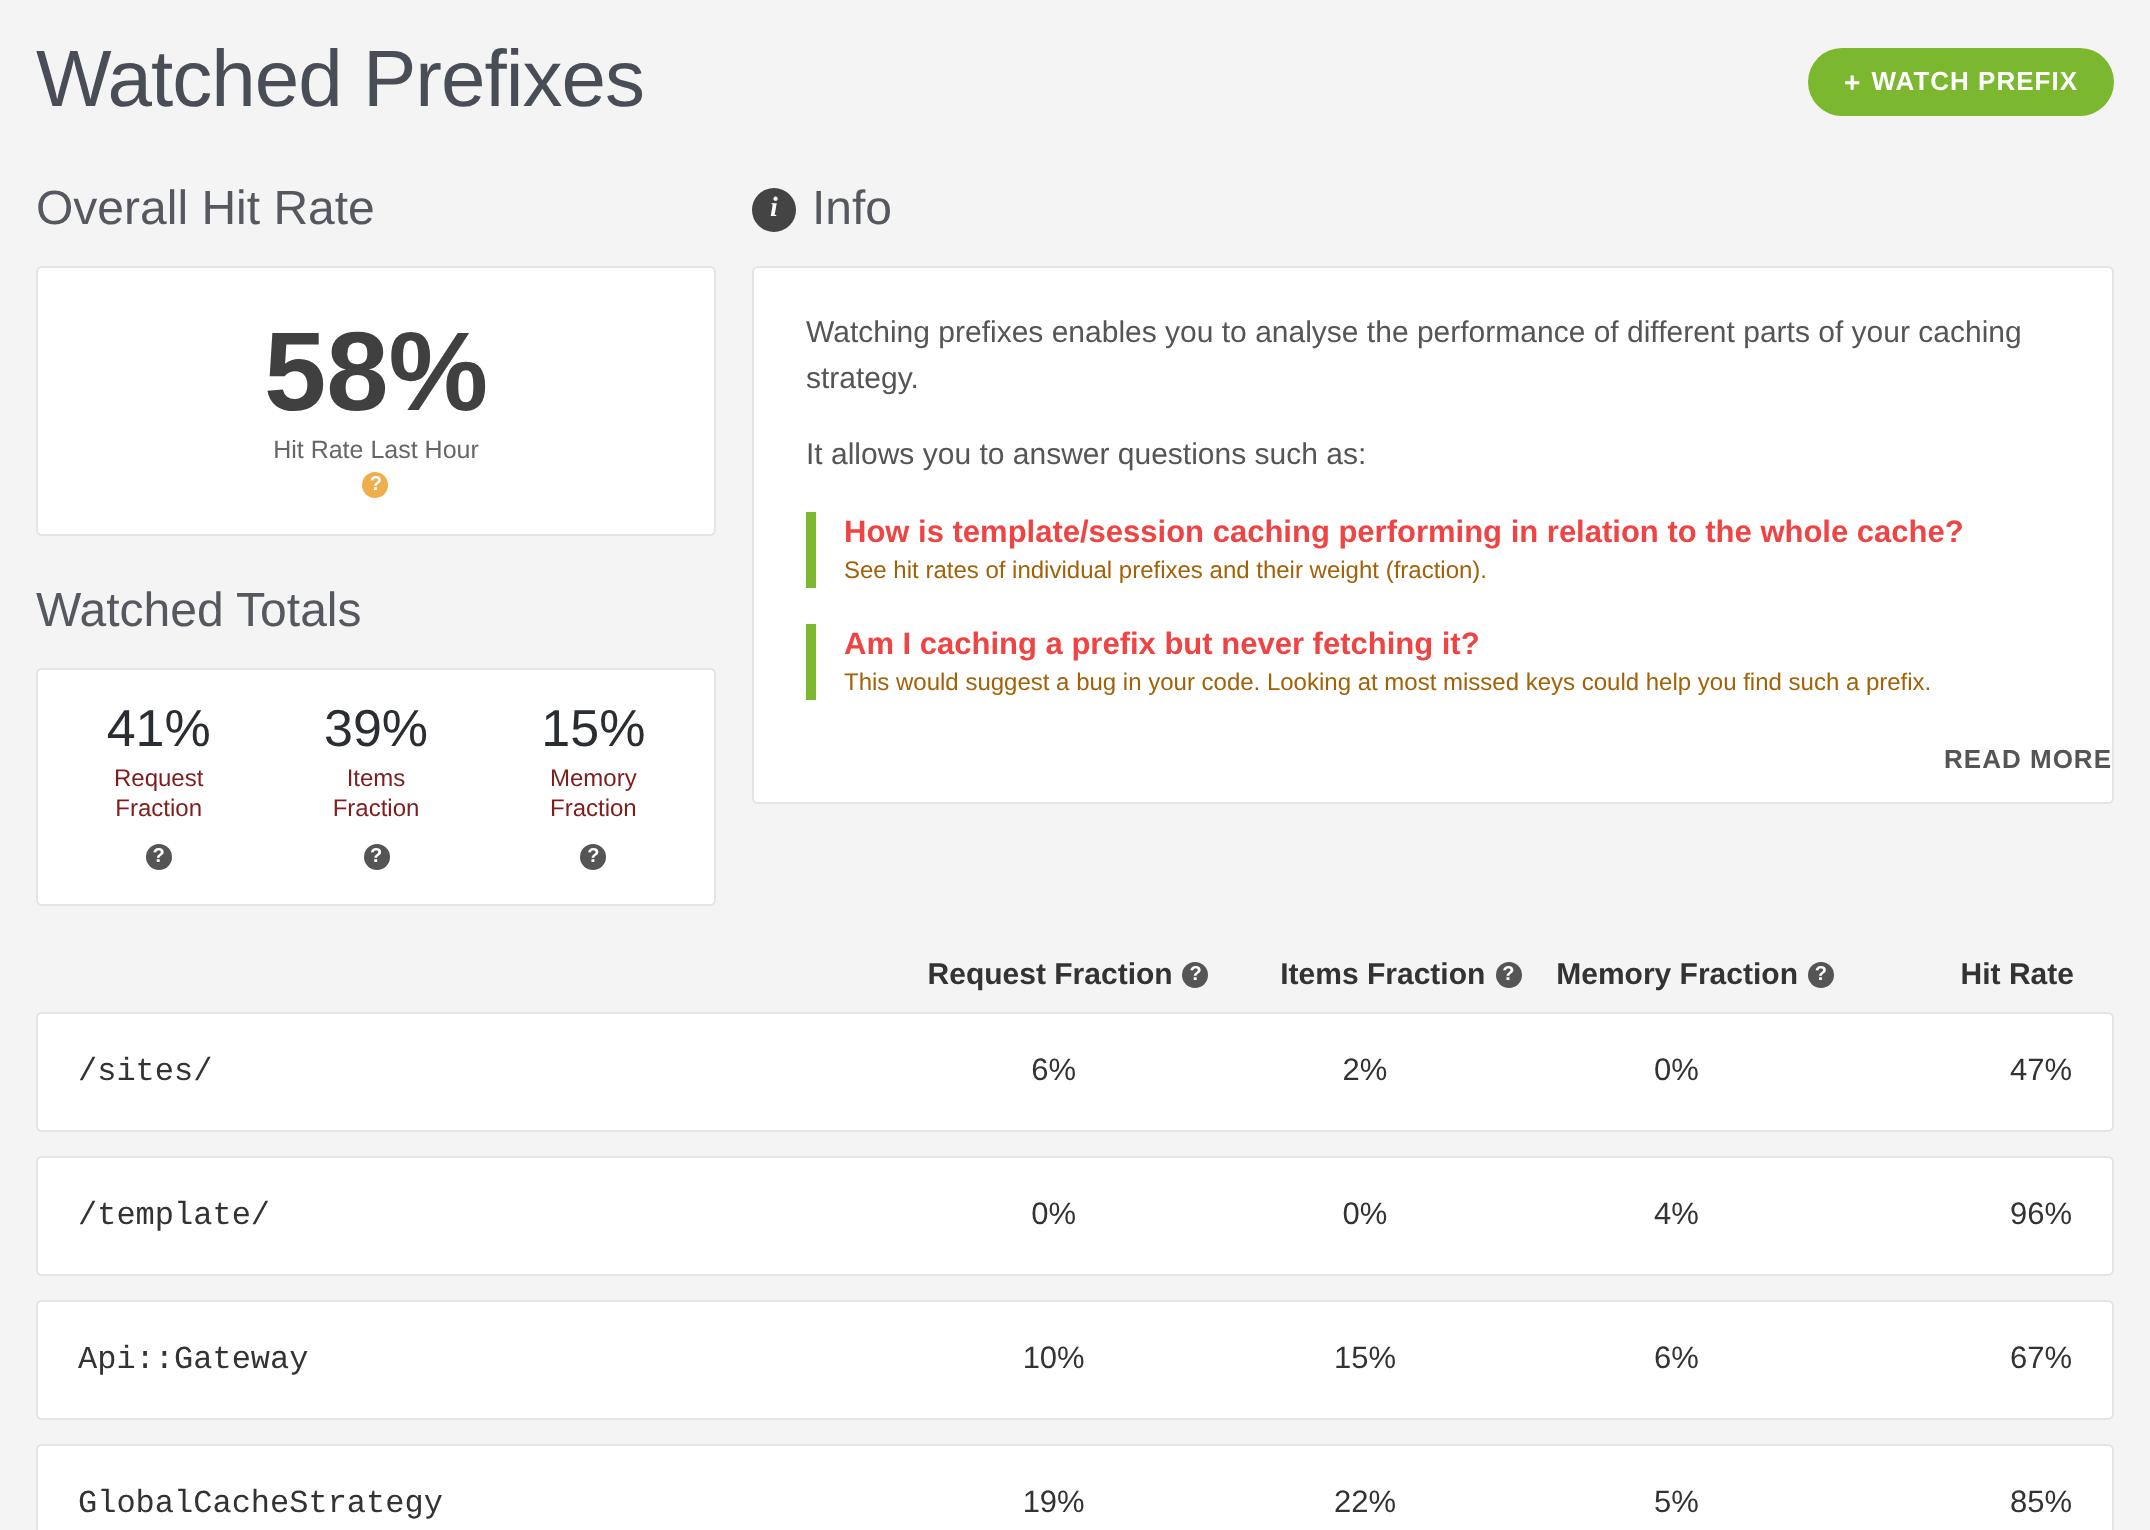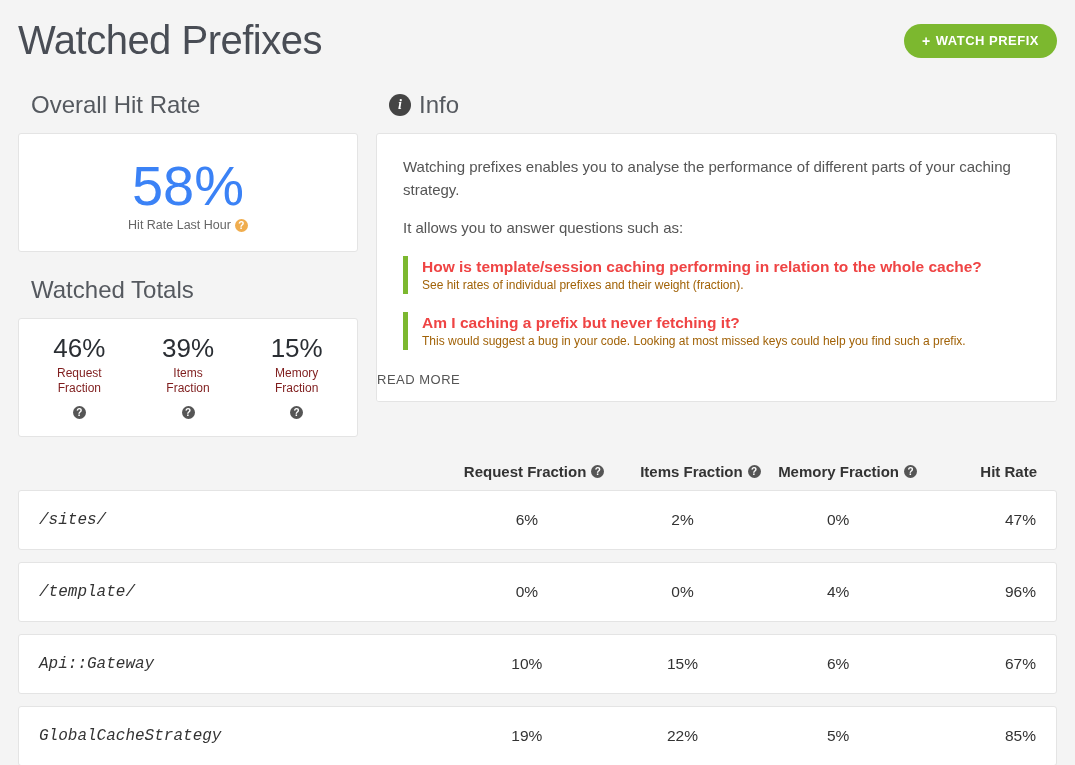--- a/index.html
+++ b/index.html
@@ -44,45 +44,45 @@
       margin-bottom: 18px;
     }
     .section-title {
       font-size: 24px;
       font-weight: 300;
       color: #55595f;
       margin-bottom: 14px;
       display:flex;
       align-items:center;
       gap:8px;
-      margin-left:13px;
     }
     .card {
       background: #fff;
       border: 1px solid #e4e4e4;
       border-radius: 3px;
     }
     .hit-rate-card {
       padding: 24px 10px 18px;
       text-align: center;
       margin-bottom: 24px;
     }
     .big-pct {
       font-size: 56px;
-      font-weight: 400;
-      color: #3b82f6;
+      font-weight: 700;
+      color: #404040;
       line-height: 1;
     }
     .sub-label {
       font-size: 12.5px;
       color: #666;
       margin-top: 4px;
       display:inline-flex;
       align-items:center;
       gap:4px;
+      flex-direction:column;
     }
     .help-icon {
       display:inline-flex;
       width:13px; height:13px;
       border-radius:50%;
       background:#f0ad4e;
       color:#fff;
       font-size:10px;
       font-weight:700;
       align-items:center;
@@ -129,23 +129,23 @@
       font-size: 15.5px;
       font-weight: 700;
       color:#ef4444;
     }
     .callout-sub {
       font-size: 12px;
       color:#a16207;
       margin-top:2px;
     }
     .read-more {
-      text-align:left;
+      text-align:right;
       font-size:13px;
-      font-weight:400;
+      font-weight:700;
       color:#555;
       letter-spacing:0.5px;
       padding:12px 0 14px;
       cursor:pointer;
       background: linear-gradient(to bottom, rgba(255,255,255,0) 0%, rgba(255,255,255,0.95) 30%, #fff 100%);
       margin: -8px -26px 0;
       position:relative;
     }
     .table-wrap { margin-top: 6px; }
     .thead {
@@ -166,21 +166,20 @@
       background:#fff;
       border:1px solid #e4e4e4;
       border-radius:3px;
       margin-bottom:12px;
       align-items:center;
     }
     .prefix-name {
       font-family: "Courier New", Courier, monospace;
       font-size: 16px;
       color:#333;
-      font-style:italic;
     }
     .trow .cell { text-align:center; font-size:15.5px; color:#333; }
     .trow .cell:last-child { text-align:right; }
     .info-icon-circle {
       display:inline-flex;
       width:22px; height:22px;
       border-radius:50%;
       background:#444;
       color:#fff;
       align-items:center;
@@ -209,21 +208,21 @@
       <div class="big-pct">58%</div>
       <div class="sub-label">
         <span>Hit Rate Last Hour</span>
         <span class="help-icon">?</span>
       </div>
     </div>
 
     <div class="section-title">Watched Totals</div>
     <div class="card totals-card">
       <div class="total-col">
-        <div class="total-pct">46%</div>
+        <div class="total-pct">41%</div>
         <div class="total-label"><span>Request</span><br><span>Fraction</span></div>
         <div class="total-help"><span class="help-icon dark">?</span></div>
       </div>
       <div class="total-col">
         <div class="total-pct">39%</div>
         <div class="total-label"><span>Items</span><br><span>Fraction</span></div>
         <div class="total-help"><span class="help-icon dark">?</span></div>
       </div>
       <div class="total-col">
         <div class="total-pct">15%</div>

